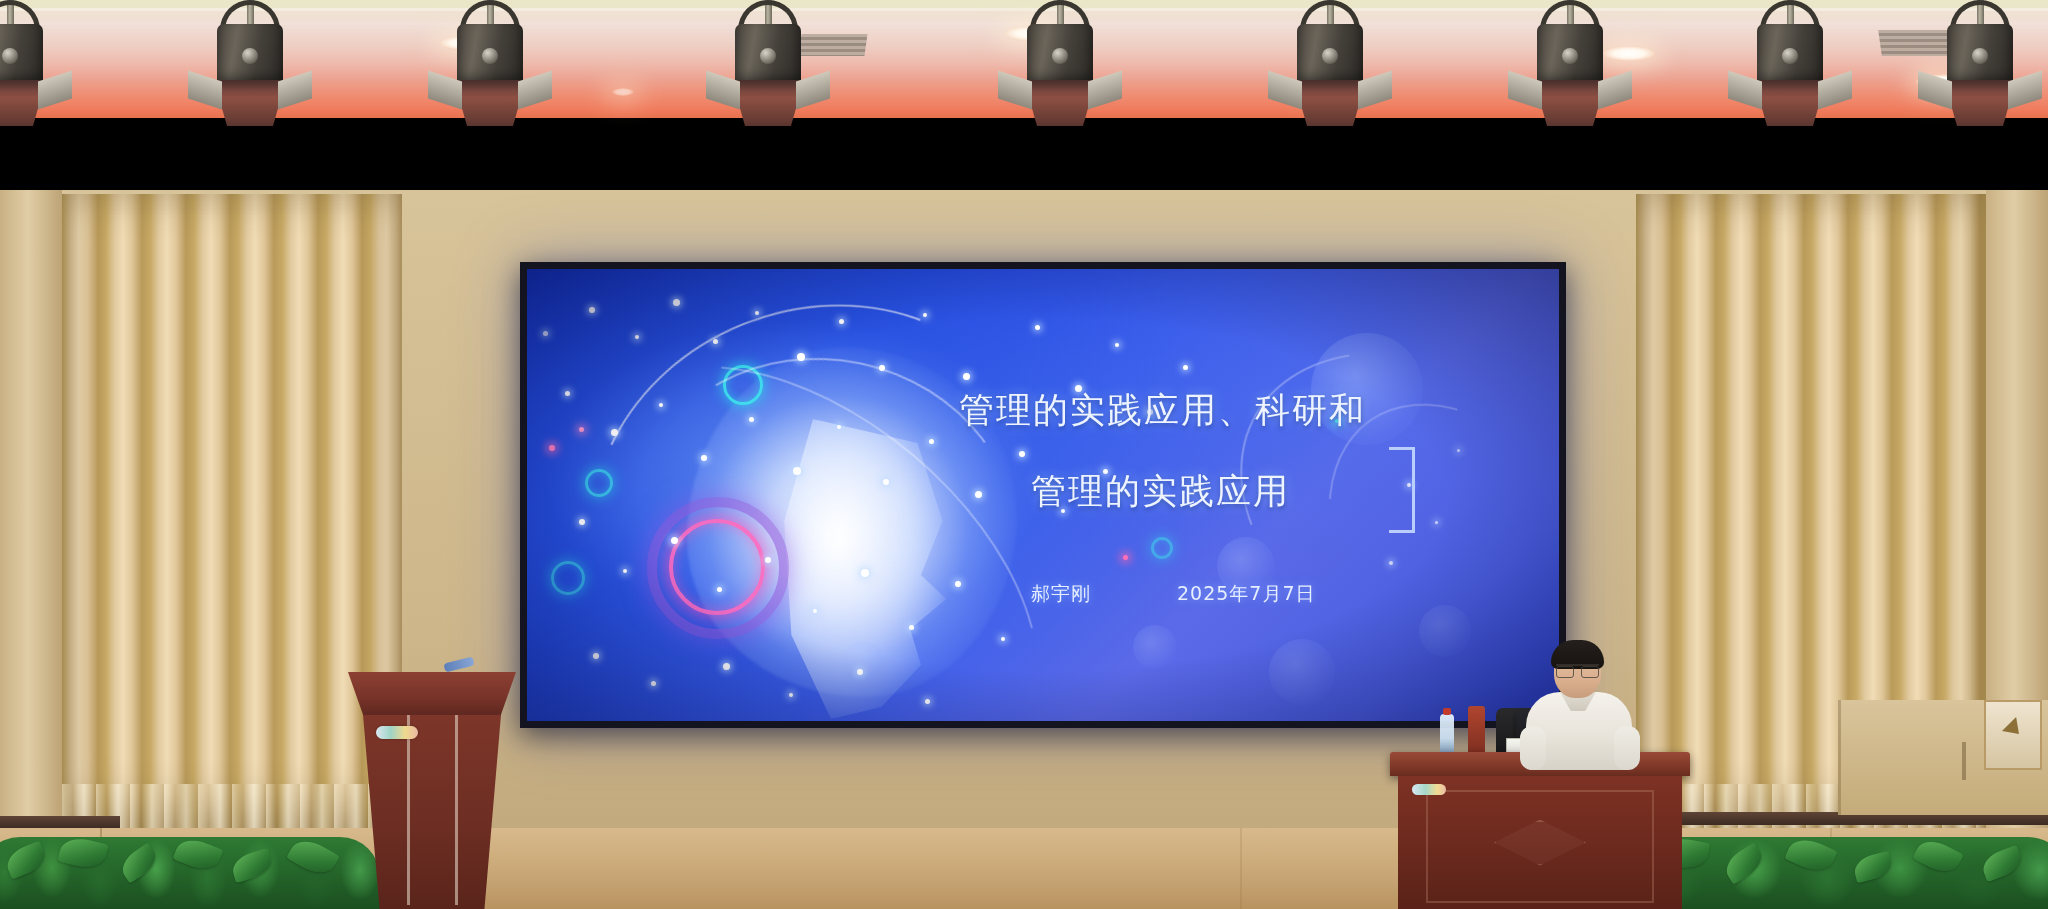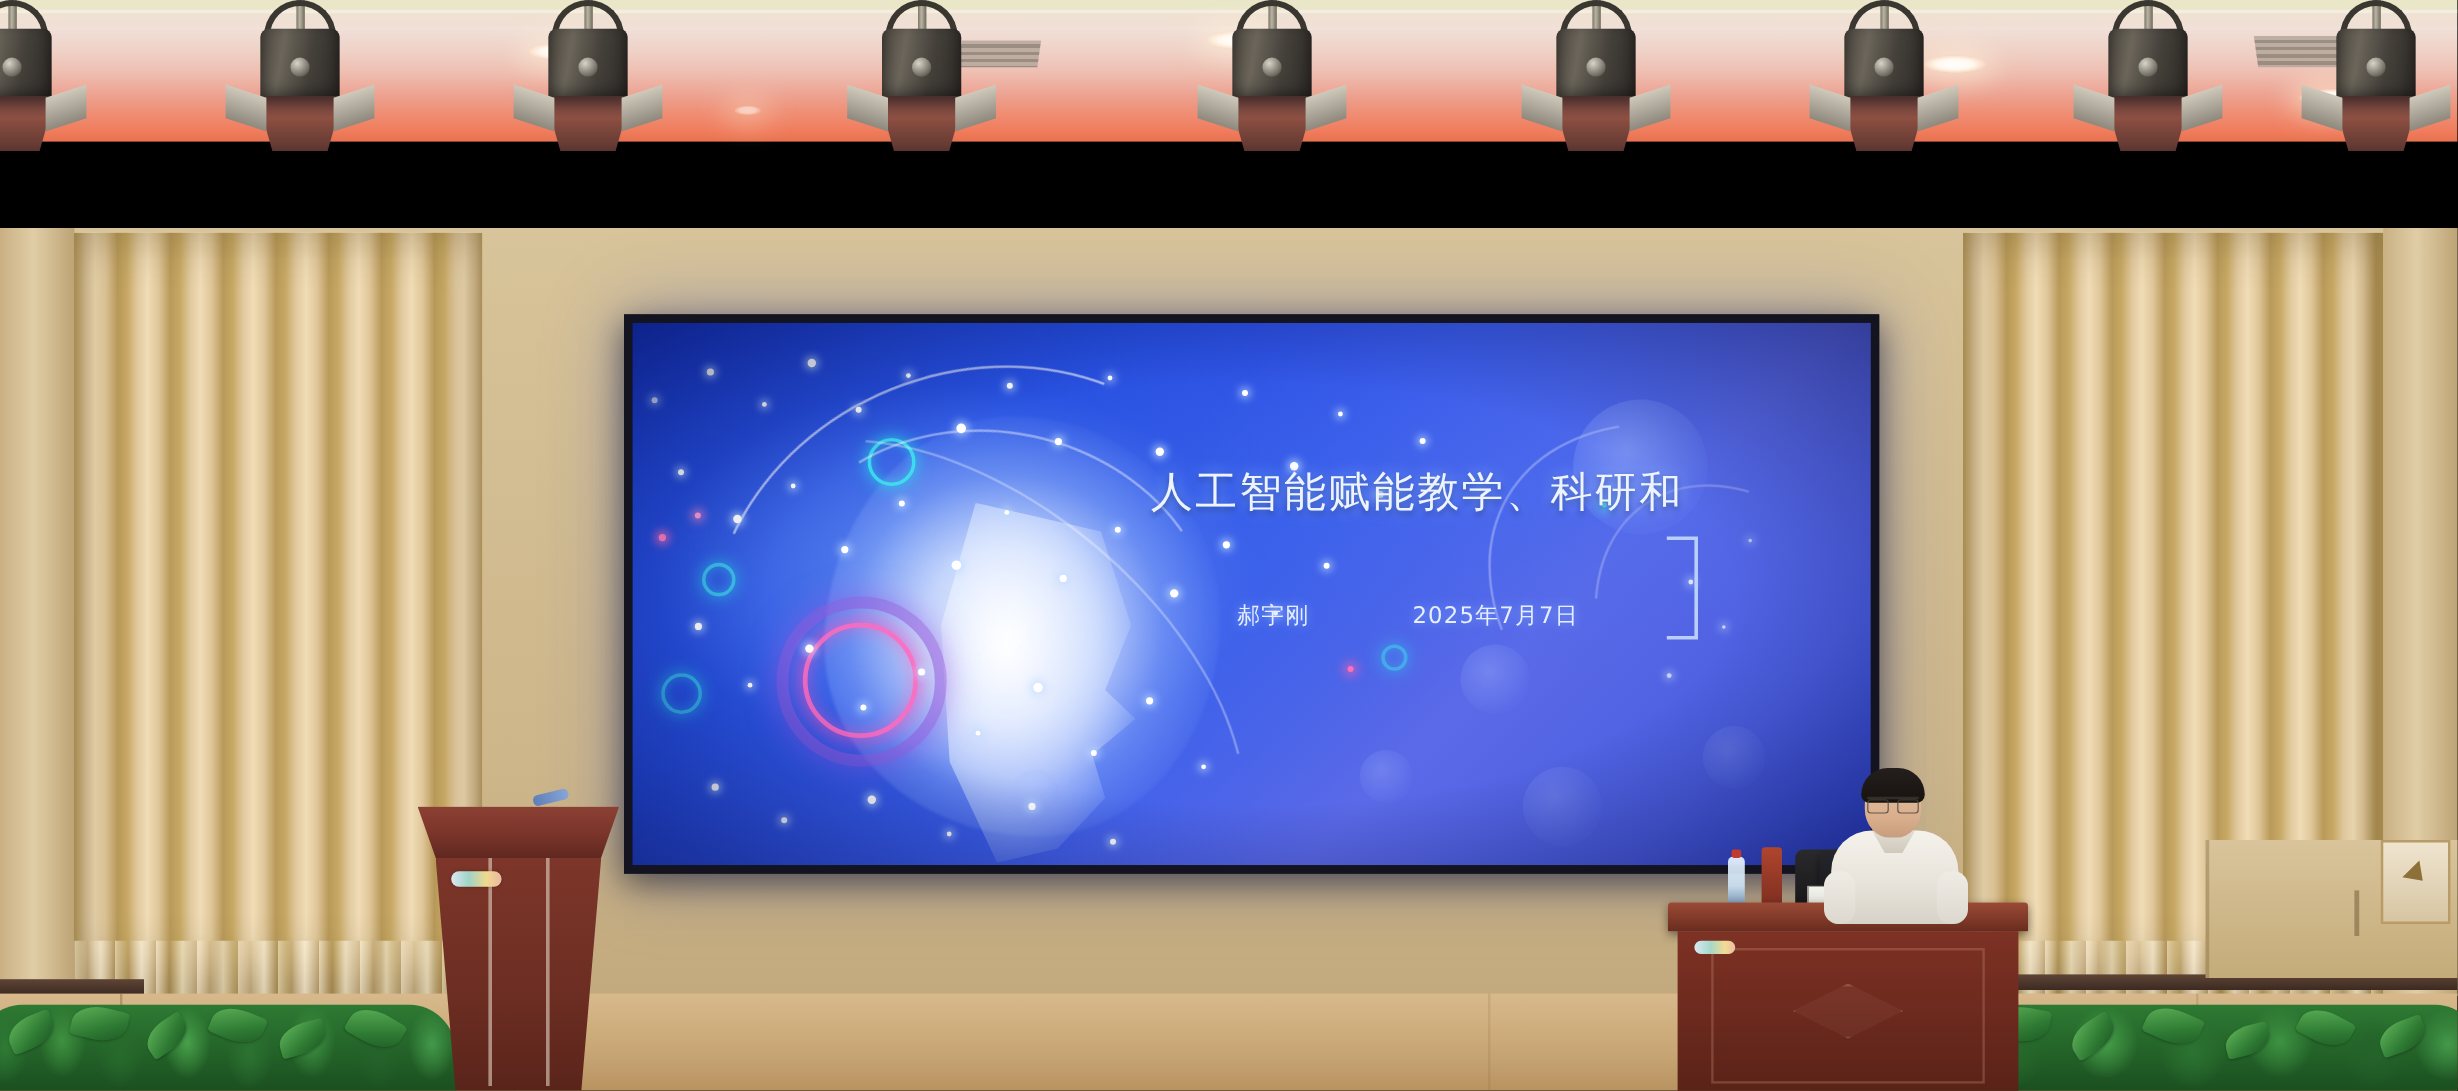--- a/index.html
+++ b/index.html
@@ -578,21 +578,22 @@
       <div class="dot" style="left:16px;  top:62px;  width:5px; height:5px; opacity:.8;"></div>
       <div class="dot" style="left:22px;  top:176px; width:6px; height:6px; background:#ff7fc0; box-shadow:0 0 8px 3px rgba(255,110,185,.8);"></div>
       <div class="dot" style="left:52px;  top:158px; width:5px; height:5px; background:#ff9ad0; box-shadow:0 0 8px 3px rgba(255,140,200,.7);"></div>
       <div class="dot" style="left:596px; top:286px; width:5px; height:5px; background:#ff6fb8; box-shadow:0 0 9px 3px rgba(255,100,180,.75);"></div>
       <div class="dot" style="left:808px; top:150px; width:4px; height:4px; background:#4ff0f0; box-shadow:0 0 9px 3px rgba(70,240,240,.75);"></div>
     </div>
 
     <div class="screen-vignette"></div>
 
     <div class="slide-text">
-      <div class="slide-title-1">人工智能赋能教学、科研和</div>
+      <div class="slide-title-1">管理的实践应用、科研和</div>
+      <div class="slide-title-2">管理的实践应用</div>
       <div class="slide-byline">
         <span>郝宇刚</span>
         <span>2025年7月7日</span>
       </div>
     </div>
   </div>
 
   <div class="stage-floor"></div>
   <div class="floor-seam" style="left:100px;"></div>
   <div class="floor-seam" style="left:430px; opacity:.5;"></div>

